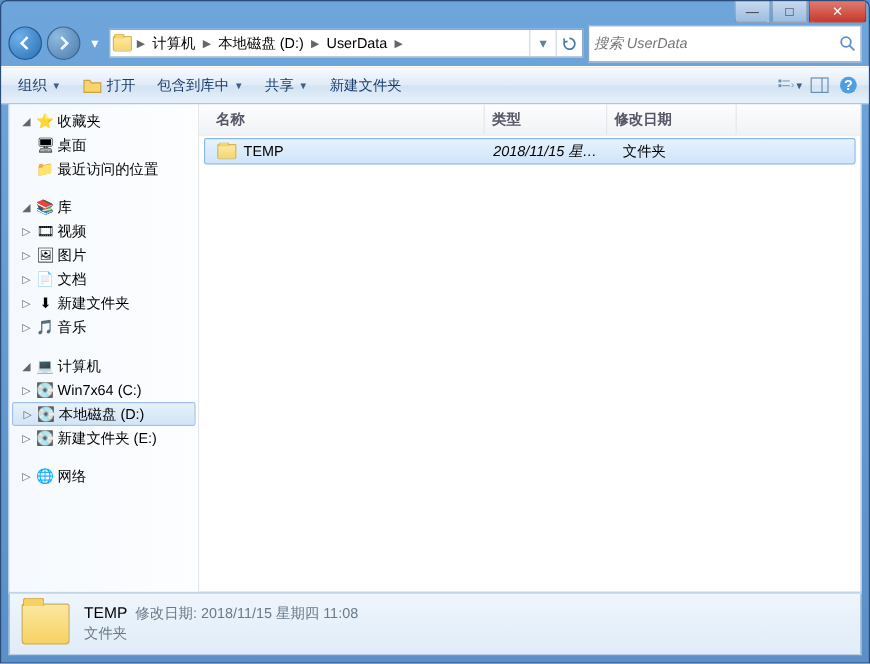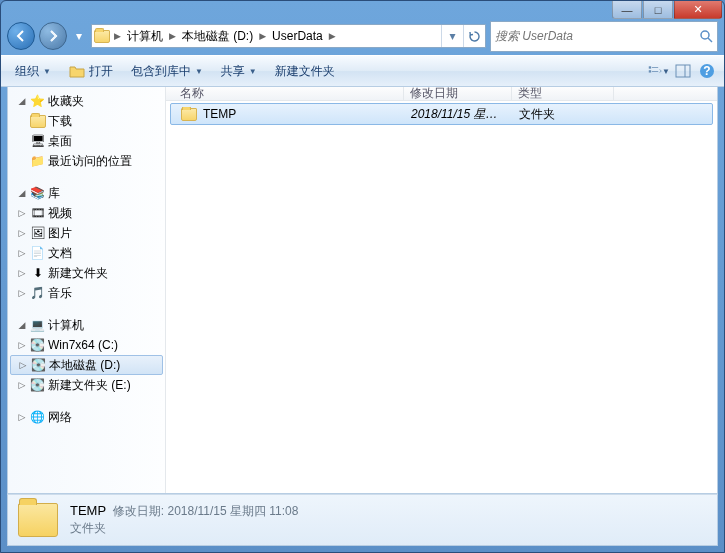--- a/index.html
+++ b/index.html
@@ -28,21 +28,21 @@
   .toolbar .spacer { flex:1; }
   .ticon { width:22px; height:22px; display:flex; align-items:center; justify-content:center; color:#3a5f8a; }
   .body { flex:1; display:flex; background:#fff; border:1px solid #b7cde3; border-top:none; margin:0 6px; }
   .sidebar { width:158px; border-right:1px solid #e4e8ec; background:linear-gradient(to right,#f5f9fd,#fdfeff); overflow:auto; padding:4px 0; }
   .sgroup { margin-bottom:12px; }
   .sitem { height:20px; display:flex; align-items:center; padding-left:8px; gap:2px; color:#000; }
   .sitem.sel { background:linear-gradient(#e8f1fb,#d2e4f6); border:1px solid #9fc1e6; border-radius:2px; margin:0 2px; padding-left:6px; }
   .sitem .exp { width:12px; font-size:9px; color:#666; text-align:center; }
   .sitem .icn { width:16px; height:16px; display:flex; align-items:center; justify-content:center; font-size:12px; }
   .content { flex:1; display:flex; flex-direction:column; }
-  .cols { height:14px; display:flex; align-items:flex-start; border-bottom:1px solid #e4e8ec; background:linear-gradient(#fdfdfd,#f0f3f7); color:#556; }
+  .cols { height:26px; display:flex; align-items:flex-start; border-bottom:1px solid #e4e8ec; background:linear-gradient(#fdfdfd,#f0f3f7); color:#556;font-weight:bold; }
   .col { padding:0 6px; border-right:1px solid #e4e8ec; height:100%; display:flex; align-items:center; }
   .col.name { width:238px; padding-left:14px;} .col.date { width:108px; } .col.type { width:102px; } .col.size { flex:1; }
   .list { flex:1; }
   .row { height:22px; display:flex; align-items:center; }
   .row.sel { background:linear-gradient(#e7f2fd,#cfe5fa); border:1px solid #8ab8e6; border-radius:2px; margin:2px 4px; }
   .cell { padding:0 6px; white-space:nowrap; overflow:hidden; text-overflow:ellipsis; }
   .cell.name { width:234px; display:flex; align-items:center; gap:6px; padding-left:10px; }
   .cell.date { width:108px;font-style:italic; } .cell.type { width:100px; } .cell.size { flex:1; }
   .folder-icn { width:16px; height:13px; background:linear-gradient(#fce9a6,#f7d56c); border:1px solid #d8b452; border-radius:1px 1px 2px 2px; position:relative; }
   .folder-icn::before { content:""; position:absolute; top:-3px; left:0; width:7px; height:3px; background:#f7d56c; border:1px solid #d8b452; border-bottom:none; border-radius:2px 2px 0 0; }
@@ -159,27 +159,20 @@
   <div class="body">
     <div class="sidebar">
       <div class="sgroup">
         <div class="sitem">
             <span class="exp">◢</span>
             <span class="icn">⭐</span>
             <span>收藏夹</span>
           </div>
         <div class="sitem">
             <span class="exp"></span>
-            <span class="icn">
-              <div class="folder-icn"></div>
-            </span>
-            <span>下载</span>
-          </div>
-        <div class="sitem">
-            <span class="exp"></span>
             <span class="icn">🖥</span>
             <span>桌面</span>
           </div>
         <div class="sitem">
             <span class="exp"></span>
             <span class="icn">📁</span>
             <span>最近访问的位置</span>
           </div>
       </div>
       <div class="sgroup">
@@ -241,22 +234,22 @@
             <span class="exp">▷</span>
             <span class="icn">🌐</span>
             <span>网络</span>
           </div>
       </div>
     </div>
 
     <div class="content">
       <div class="cols">
         <div class="col name">名称</div>
+        <div class="col type">类型</div>
         <div class="col date">修改日期</div>
-        <div class="col type">类型</div>
       </div>
       <div class="list">
         <div class="row sel">
           <div class="cell name">
               <div class="folder-icn"></div>
               <span>TEMP</span>
             </div>
           <div class="cell date">2018/11/15 星期...</div>
           <div class="cell type">文件夹</div>
           <div class="cell size"></div>

